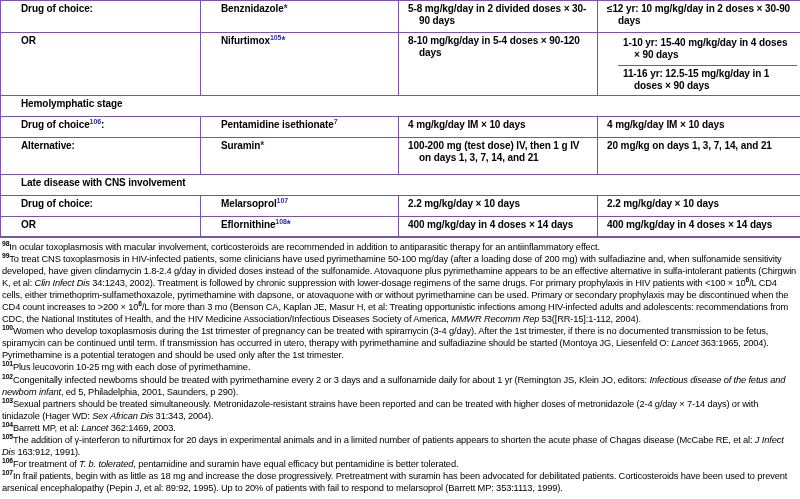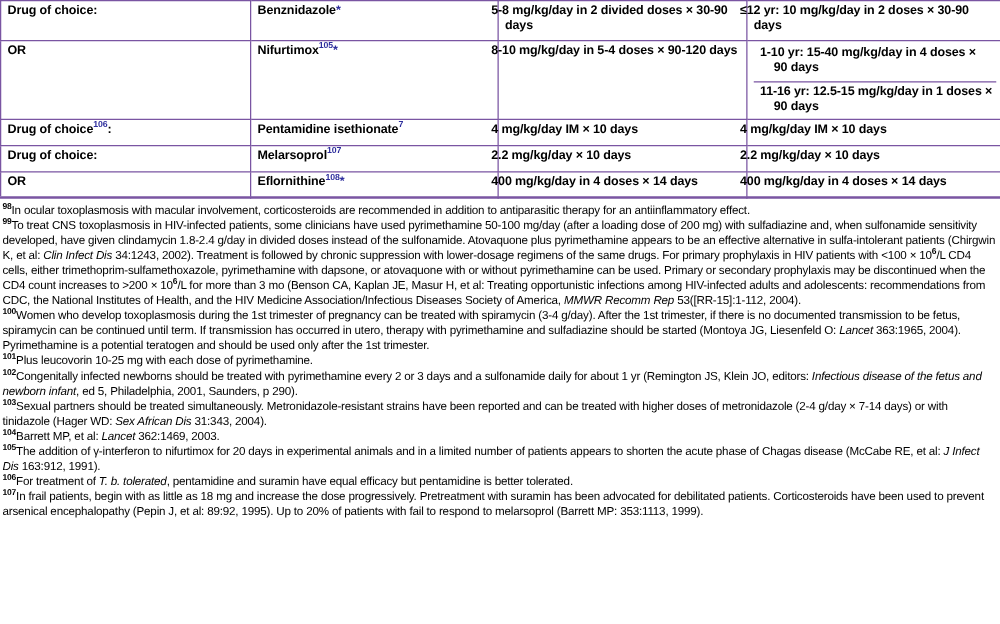--- a/index.html
+++ b/index.html
@@ -8,21 +8,21 @@
     font-family:"Liberation Sans", sans-serif;color:#000;
   }
   table.tbl{
     width:800px;border-collapse:collapse;table-layout:fixed;
     border-bottom:2px solid #7a55a2;
   }
   table.tbl td{
     border:1px solid #7a55a2;
     font-weight:bold;font-size:10px;line-height:12px;
     letter-spacing:-0.1px;
-    padding:2px 3px 1px 5px;vertical-align:top;margin-left:26px;
+    padding:2px 3px 1px 20px;vertical-align:top;margin-left:26px;
   }
   td.dose{padding-left:16px;text-indent:-11px;}
   td.section{font-size:10.5px;padding-top:2px;padding-bottom:1px;}
   td.species{font-weight:normal;}
   td.species i{font-weight:bold;}
   td.thick{border-top-width:2px;}
   td.subwrap{padding:0;}
   .subcell{padding:2px 3px 1px 16px;text-indent:-11px;min-height:27px;box-sizing:border-box;}
   .subcell.first{border-bottom:1px solid #7a55a2;min-height:31px;}
   .tbl sup{font-size:7px;line-height:0;}
@@ -54,24 +54,36 @@
   <tr>
     <td style="height:59px">OR</td>
     <td>Nifurtimox<span class="ref"><sup>105</sup>*</span></td>
     <td class="dose">8-10 mg/kg/day in 5-4 doses × 90-120 days</td>
     <td class="subwrap">
       <div class="subcell first">1-10 yr: 15-40 mg/kg/day in 4 doses × 90 days</div>
       <div class="subcell">11-16 yr: 12.5-15 mg/kg/day in 1 doses × 90 days</div>
     </td>
   </tr>
   <tr>
+    <td colspan="4" class="section" style="height:17px">Hemolymphatic stage</td>
+  </tr>
+  <tr>
     <td style="height:17px">Drug of choice<span class="ref"><sup>106</sup></span>:</td>
     <td>Pentamidine isethionate<span class="ref"><sup>7</sup></span></td>
     <td class="dose">4 mg/kg/day IM × 10 days</td>
     <td class="dose">4 mg/kg/day IM × 10 days</td>
+  </tr>
+  <tr>
+    <td style="height:33px">Alternative:</td>
+    <td>Suramin<span class="ref">*</span></td>
+    <td class="dose">100-200 mg (test dose) IV, then 1 g IV on days 1, 3, 7, 14, and 21</td>
+    <td class="dose">20 mg/kg on days 1, 3, 7, 14, and 21</td>
+  </tr>
+  <tr>
+    <td colspan="4" class="section thick" style="height:17px">Late disease with CNS involvement</td>
   </tr>
   <tr>
     <td style="height:17px">Drug of choice:</td>
     <td>Melarsoprol<span class="ref"><sup>107</sup></span></td>
     <td class="dose">2.2 mg/kg/day × 10 days</td>
     <td class="dose">2.2 mg/kg/day × 10 days</td>
   </tr>
   <tr>
     <td style="height:16px">OR</td>
     <td>Eflornithine<span class="ref"><sup>108</sup>*</span></td>

